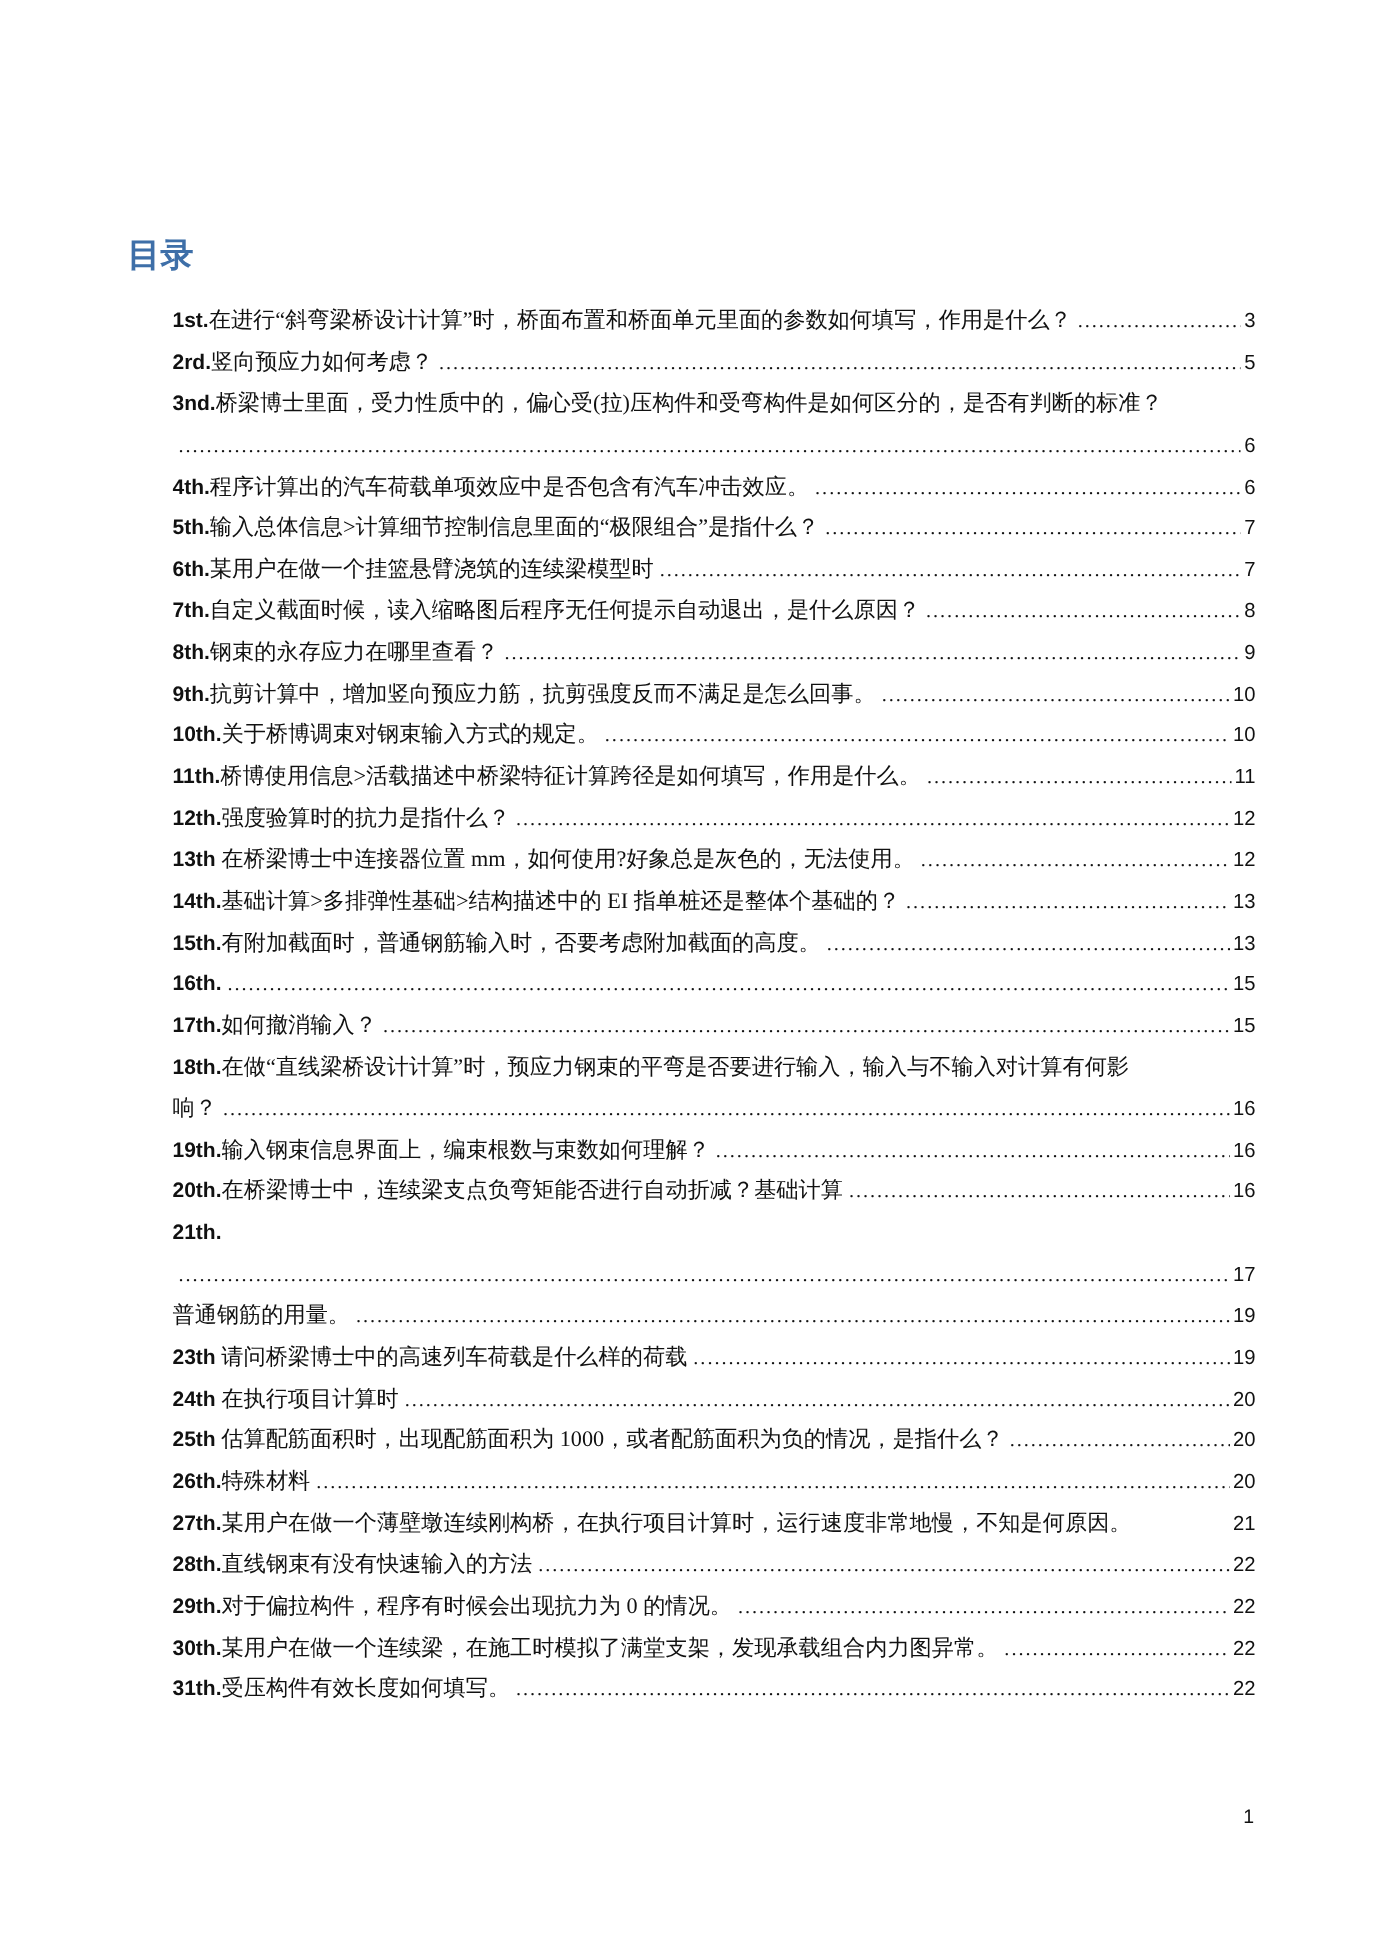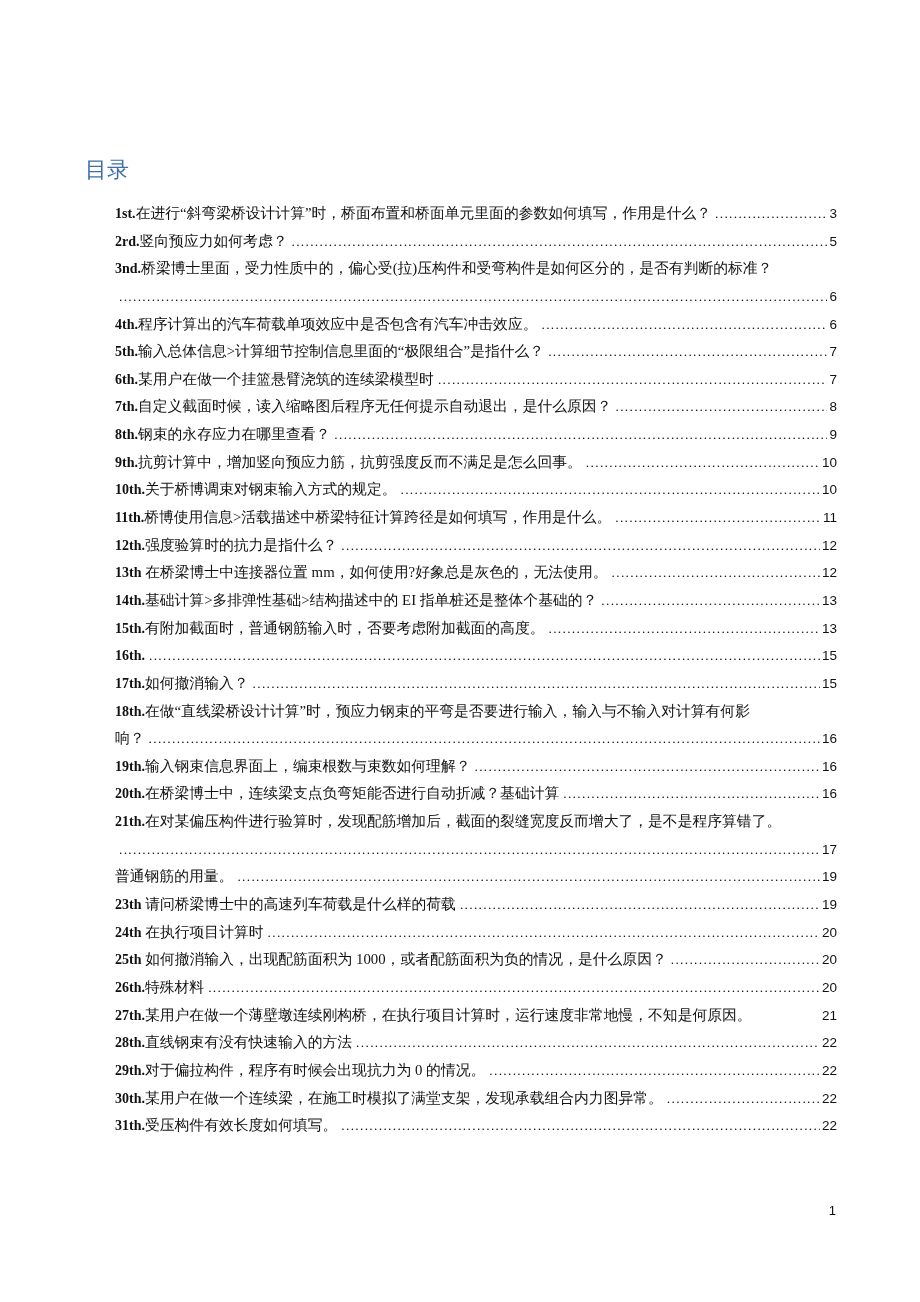--- a/index.html
+++ b/index.html
@@ -11,21 +11,21 @@
     position:relative;
     overflow:hidden;
   }
   .page { position:absolute; inset:0; }
 
   .toc-title {
     position:absolute;
     left:85px; top:155px;
     margin:0;
     font-size:22px;
-    font-weight:normal;
+    font-weight:bold;
     font-family:"Liberation Sans","DejaVu Sans",sans-serif;
     color:#3E6FA8;
   }
 
   .toc-list {
     position:absolute;
     left:115px; top:200px;
     width:722px;
     font-size:14.8px;
     line-height:27.65px;
@@ -33,21 +33,21 @@
   .toc-entry { display:block; }
   .toc-line {
     display:flex;
     align-items:baseline;
     height:27.65px;
     white-space:pre;
     overflow:hidden;
   }
   .num {
     flex:0 0 auto;
-    font-family:Liberation Serif, serif;
+    font-family:Liberation Sans, sans-serif;
     font-weight:700;
     font-size:14px;
   }
   .text {
     flex:0 1 auto;
     min-width:0;
     overflow:hidden;
     font-family:Liberation Serif, serif;
   }
   .leader {
@@ -140,34 +140,34 @@
         <div class="toc-line"><span class="num">18th.</span><span class="text">在做“直线梁桥设计计算”时，预应力钢束的平弯是否要进行输入，输入与不输入对计算有何影</span></div>
         <div class="toc-line"><span class="text">响？</span><span class="leader"></span><span class="pagenum">16</span></div>
       </div>
       <div class="toc-entry">
         <div class="toc-line"><span class="num">19th.</span><span class="text">输入钢束信息界面上，编束根数与束数如何理解？</span><span class="leader"></span><span class="pagenum">16</span></div>
       </div>
       <div class="toc-entry">
         <div class="toc-line"><span class="num">20th.</span><span class="text">在桥梁博士中，连续梁支点负弯矩能否进行自动折减？基础计算</span><span class="leader"></span><span class="pagenum">16</span></div>
       </div>
       <div class="toc-entry">
-        <div class="toc-line"><span class="num">21th.</span><span class="text">在对某偏压构件进行验算时，发现配筋增加后，截面的裂缝宽度反而增大了，是不是程序算错了。</span></div>
+        <div class="toc-line"><span class="num">21th.</span></div>
         <div class="toc-line"><span class="text"></span><span class="leader"></span><span class="pagenum">17</span></div>
       </div>
       <div class="toc-entry">
         <div class="toc-line"><span class="text">普通钢筋的用量。</span><span class="leader"></span><span class="pagenum">19</span></div>
       </div>
       <div class="toc-entry">
         <div class="toc-line"><span class="num">23th</span><span class="text"> 请问桥梁博士中的高速列车荷载是什么样的荷载</span><span class="leader"></span><span class="pagenum">19</span></div>
       </div>
       <div class="toc-entry">
         <div class="toc-line"><span class="num">24th</span><span class="text"> 在执行项目计算时</span><span class="leader"></span><span class="pagenum">20</span></div>
       </div>
       <div class="toc-entry">
-        <div class="toc-line"><span class="num">25th</span><span class="text"> 如何撤消输入，出现配筋面积为 1000，或者配筋面积为负的情况，是什么原因？</span><span class="leader"></span><span class="pagenum">20</span></div>
+        <div class="toc-line"><span class="num">25th</span><span class="text"> 估算配筋面积时，出现配筋面积为 1000，或者配筋面积为负的情况，是指什么？</span><span class="leader"></span><span class="pagenum">20</span></div>
       </div>
       <div class="toc-entry">
         <div class="toc-line"><span class="num">26th.</span><span class="text">特殊材料</span><span class="leader"></span><span class="pagenum">20</span></div>
       </div>
       <div class="toc-entry">
         <div class="toc-line"><span class="num">27th.</span><span class="text">某用户在做一个薄壁墩连续刚构桥，在执行项目计算时，运行速度非常地慢，不知是何原因。</span><span class="spacer"></span><span class="pagenum">21</span></div>
       </div>
       <div class="toc-entry">
         <div class="toc-line"><span class="num">28th.</span><span class="text">直线钢束有没有快速输入的方法</span><span class="leader"></span><span class="pagenum">22</span></div>
       </div>

